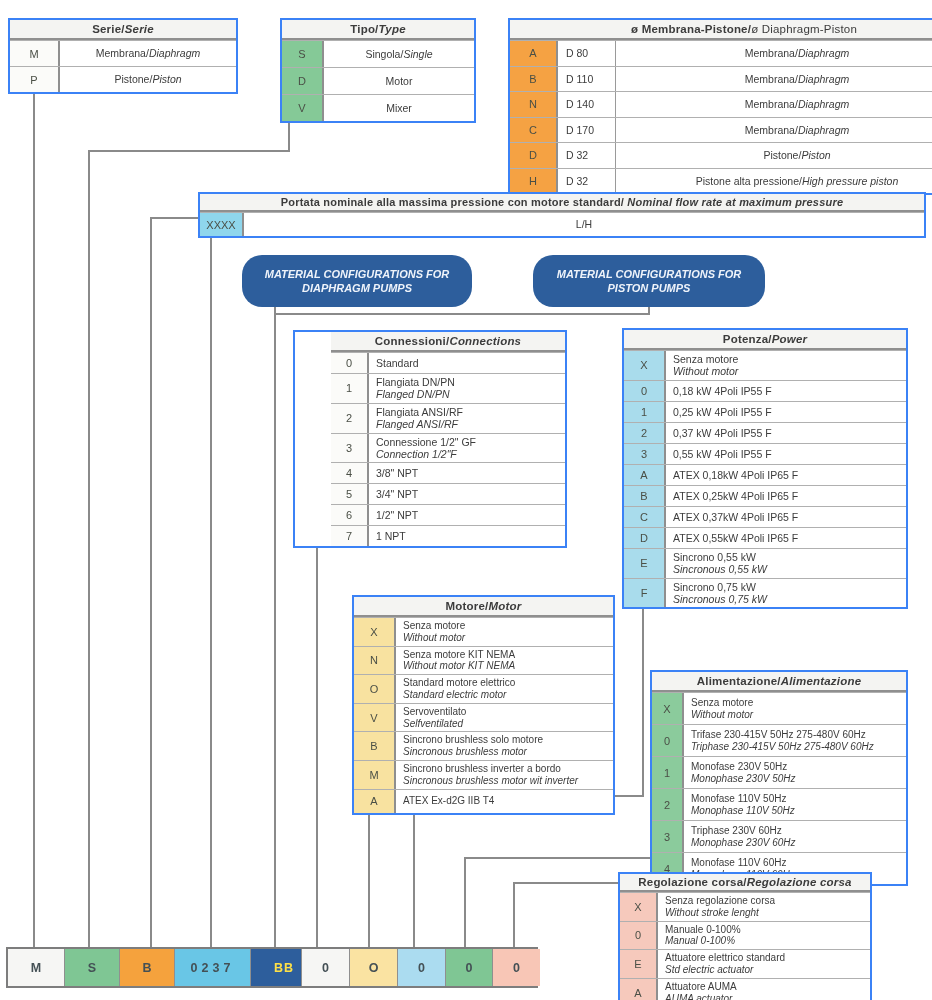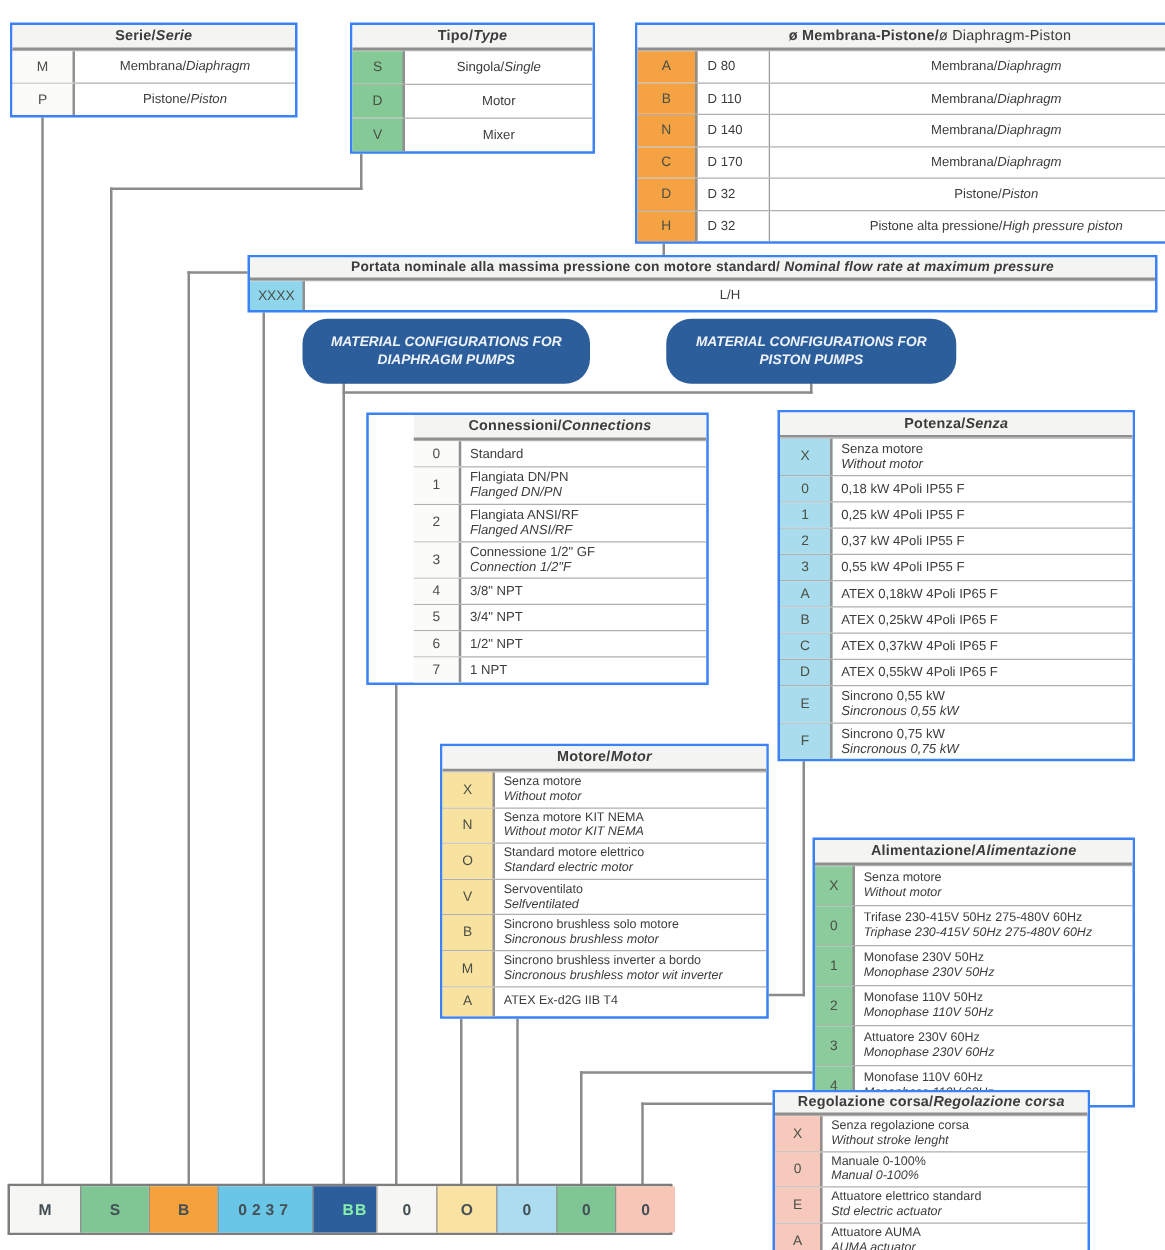--- a/index.html
+++ b/index.html
@@ -21,42 +21,42 @@
   .dia{flex:0 0 58px;display:flex;align-items:center;padding-left:8px;box-sizing:border-box;
        border-right:1.5px solid #9a9a9a;}
   .desc{flex:1;padding:2px 7px;display:flex;flex-direction:column;justify-content:center;
         line-height:1.18;}
   .desc .en{font-style:italic;}
   .inline .desc{flex-direction:row;align-items:center;gap:0;}
   
   #serie{left:8px;top:18px;width:230px;} #serie .row{min-height:25px;} #serie .key{flex-basis:48px;background:#fbfbf9;}
   #tipo{left:280px;top:18px;width:196px;} #tipo .row{min-height:26px;} #tipo .key{background:#85c997;}
   #membrana{left:508px;top:18px;width:472px;} #membrana .row{min-height:24.5px;} #membrana .key{flex-basis:46px;background:#f5a243;}
-  #portata{left:198px;top:204px;width:728px;} #portata .hdr{font-size:11px;padding:2px;} 
+  #portata{left:198px;top:192px;width:728px;} #portata .hdr{font-size:11px;padding:2px;} 
   #portata .row{min-height:23px;} #portata .key{flex-basis:42px;background:#8fd6ec;}
   #connessioni{left:293px;top:330px;width:274px;padding-left:36px;} #connessioni .row{min-height:20px;} #connessioni .key{flex-basis:36px;background:#fbfbf9;}
   #potenza{left:622px;top:328px;width:286px;} #potenza .row{min-height:20px;} #potenza .key{background:#a9dcec;}
   #motore{left:352px;top:595px;width:263px;font-size:10px;} #motore .row{min-height:23px;font-size:10px;} #motore .key{background:#f8e2a0;}
   #alimentazione{left:650px;top:670px;width:258px;} #alimentazione .row{min-height:31px;font-size:10px;} #alimentazione .key{flex-basis:30px;background:#8bcb9c;}
   #regolazione{left:618px;top:872px;width:254px;} #regolazione .hdr{padding:2px;} 
   #regolazione .row{min-height:25px;font-size:10px;} #regolazione .key{flex-basis:36px;background:#f6c9bc;}
   
   .mat{position:absolute;background:#2d5e9c;border-radius:20px;color:#eef3fa;
        display:flex;align-items:center;justify-content:center;text-align:center;
        font-size:11px;font-style:italic;font-weight:600;line-height:1.3;padding:4px 14px;box-sizing:border-box;}
   #mat1{left:242px;top:255px;width:230px;height:52px;}
   #mat2{left:533px;top:255px;width:232px;height:52px;}
   
   #coderow{position:absolute;left:6px;top:947px;width:532px;height:41px;border:2px solid #7d7d7d;
            box-sizing:border-box;display:flex;}
   .cc{display:flex;align-items:center;justify-content:center;font-weight:bold;font-size:12.5px;
       color:#445055;border-left:1px solid #8f8f8f;box-sizing:border-box;}
   .cc:first-child{border-left:none;}
   .c-white{background:#f6f6f4;} .c-green{background:#7fc694;} .c-orange{background:#f5a23d;}
-  .c-cyan{background:#69c6e6;letter-spacing:4px;} .c-navy{background:#2d5e9c;color:#86efac;letter-spacing:1px;padding-left:16px;}
+  .c-cyan{background:#69c6e6;letter-spacing:4px;} .c-navy{background:#2d5e9c;color:#fde047;letter-spacing:1px;padding-left:16px;}
   .c-yellow{background:#fae3a2;} .c-lblue{background:#abdcf0;} .c-pink{background:#f8c6b6;}
 </style>
 </head>
 <body>
 
 <div class="page">
 
   <div class="ln" style="left:33px;top:85px;width:2px;height:864px;"></div>
   <div class="ln" style="left:288px;top:108px;width:2px;height:44px;"></div>
   <div class="ln" style="left:88px;top:150px;width:202px;height:2px;"></div>
@@ -241,21 +241,21 @@
     <div class="row">
       <div class="key">7</div>
       <div class="desc">
           <span class="it">1 NPT</span>
           <span class="en"></span>
         </div>
     </div>
   </div>
 
   <div class="tbl" id="potenza">
-    <div class="hdr"><span class="hit">Potenza/</span><span class="hen">Senza</span></div>
+    <div class="hdr"><span class="hit">Potenza/</span><span class="hen">Power</span></div>
     <div class="row">
       <div class="key">X</div>
       <div class="desc">
           <span class="it">Senza motore</span>
           <span class="en">Without motor</span>
         </div>
     </div>
     <div class="row">
       <div class="key">0</div>
       <div class="desc">
@@ -407,21 +407,21 @@
     <div class="row">
       <div class="key">2</div>
       <div class="desc">
           <span class="it">Monofase 110V 50Hz</span>
           <span class="en">Monophase 110V 50Hz</span>
         </div>
     </div>
     <div class="row">
       <div class="key">3</div>
       <div class="desc">
-          <span class="it">Attuatore 230V 60Hz</span>
+          <span class="it">Triphase 230V 60Hz</span>
           <span class="en">Monophase 230V 60Hz</span>
         </div>
     </div>
     <div class="row">
       <div class="key">4</div>
       <div class="desc">
           <span class="it">Monofase 110V 60Hz</span>
           <span class="en">Monophase 110V 60Hz</span>
         </div>
     </div>

